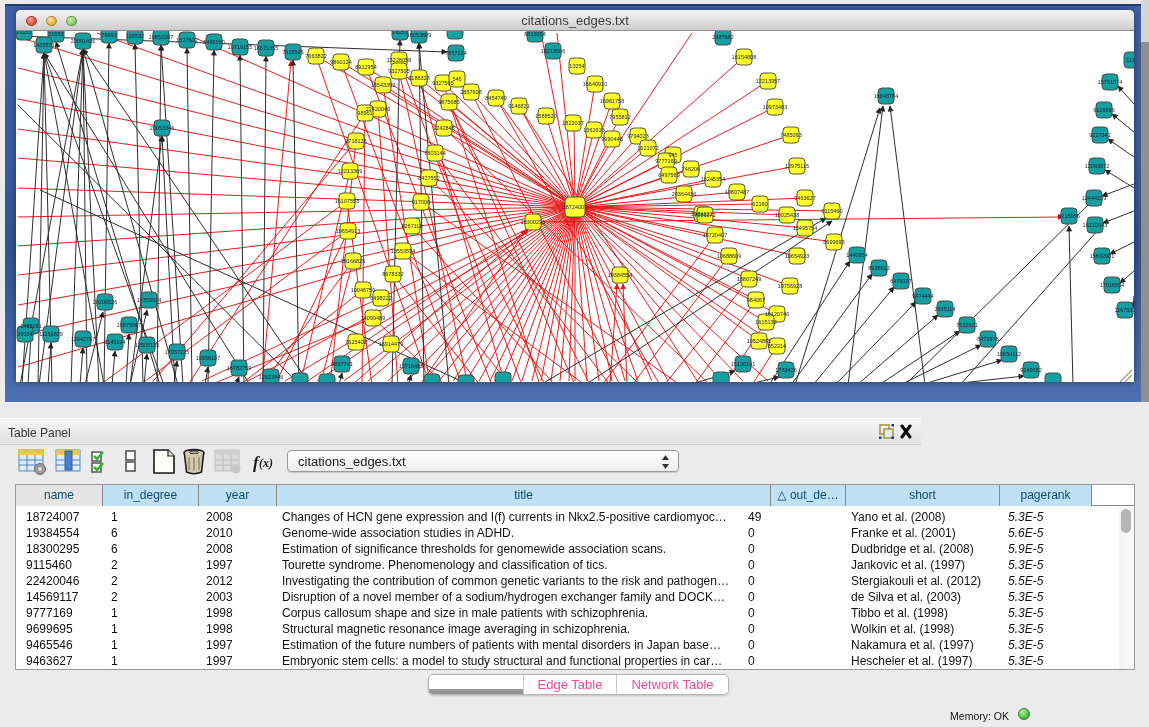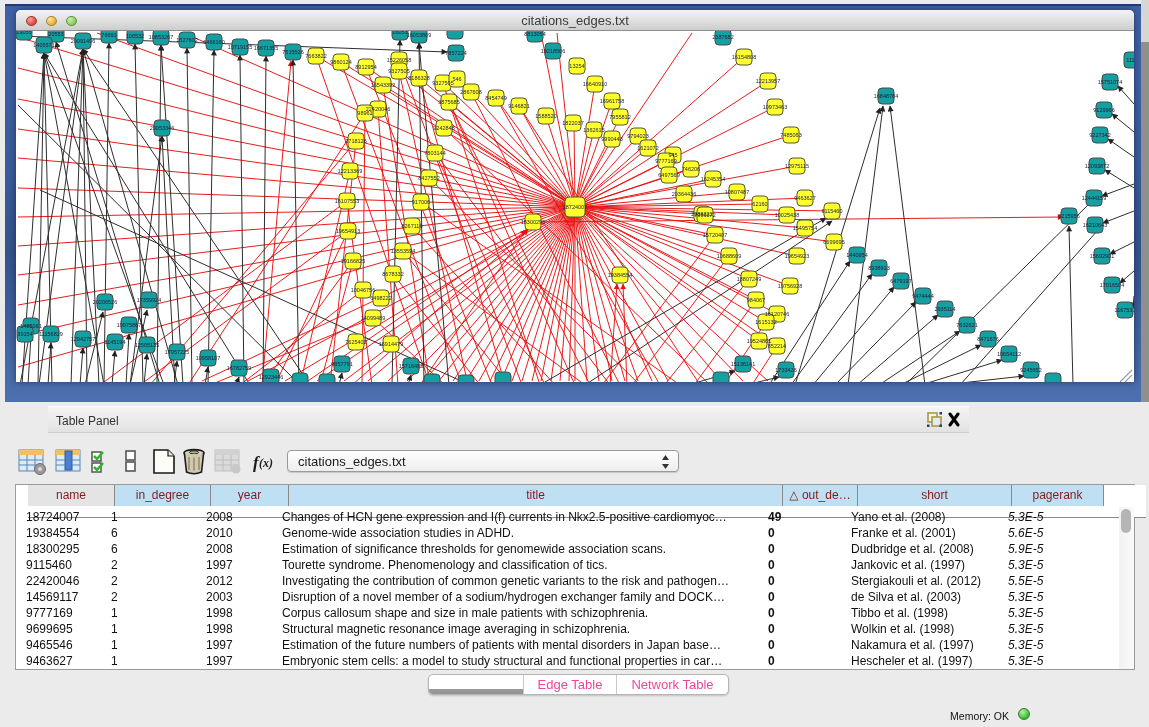--- a/index.html
+++ b/index.html
@@ -10,38 +10,38 @@
 #titlebar { position:absolute; left:0; top:0; width:100%; height:21px; border-radius:5px 5px 0 0;
   background:linear-gradient(180deg,#f4f4f4 0%,#e3e3e3 45%,#cdcdcd 100%); border-bottom:1px solid #8f8f8f; }
 #titlebar .title { position:absolute; left:0; right:0; top:3px; text-align:center; font-size:13px; color:#3c3c3c; }
 .tl { position:absolute; top:5.5px; width:10.5px; height:10.5px; border-radius:50%; border:0.7px solid; }
 #tl-r { left:10px; background:radial-gradient(circle at 35% 30%, #f7a09b, #e3534b 60%, #b33631); border-color:#a33a34;}
 #tl-y { left:30px; background:radial-gradient(circle at 35% 30%, #fce6a4, #e8b14d 60%, #c08b2d); border-color:#ad852f;}
 #tl-g { left:50px; background:radial-gradient(circle at 35% 30%, #cdedb2, #93cf68 60%, #5fa13e); border-color:#62953c;}
 #rightstrip { position:absolute; left:1141px; top:0; width:8px; height:402px; background:#8f8f8f; }
 #rightstrip::before { content:""; position:absolute; left:0; top:0; width:8px; height:42px; background:#d6d6d6; }
 #panel { position:absolute; left:0; top:402px; width:1149px; height:325px; background:#ebebeb; }
-#phead { position:absolute; left:0; top:4px; width:921px; height:27px;
-  background:linear-gradient(180deg,#f4f4f4,#e2e2e2); border-top:1px solid #fff; border-bottom:1px solid #cfcfcf;margin-left:48px; }
+#phead { position:absolute; left:0; top:16px; width:921px; height:27px;
+  background:linear-gradient(180deg,#f4f4f4,#e2e2e2); border-top:1px solid #fff; border-bottom:1px solid #cfcfcf; }
 #phead .t { position:absolute; left:8px; top:7px; font-size:12px; color:#333; }
 #toolbar { position:absolute; left:0; top:46px; width:1149px; height:32px; }
 #combo { position:absolute; left:287px; top:2px; width:392px; height:22px; border:1px solid #9a9a9a; border-radius:4px;
   background:linear-gradient(180deg,#ffffff,#ededed); box-shadow:0 1px 1px rgba(0,0,0,.15);}
 #combo .ct { position:absolute; left:10px; top:3px; font-size:13px; color:#1a1a1a; }
 #combo .ar { position:absolute; right:8px; top:2px; font-size:11px; color:#444; letter-spacing:0; line-height:9px; }
 #tablewrap { position:absolute; left:15px; top:484px; width:1120px; height:186px; background:#fff; border:1px solid #9a9a9a; }
-#thead { position:absolute; left:12px; top:0; width:1118px; height:33px; background:#fff; border-bottom:1px solid #8a8a8a; font-size:12px; color:#7f1d1d; }
+#thead { position:absolute; left:0; top:0; width:1118px; height:21px; background:#fff; border-bottom:1px solid #8a8a8a; font-size:12px; color:#0c4a6e; }
 #thead span { position:absolute; top:3px; }
 .hc { border-right:1px solid #8a8a8a; background:#bfe0f2; height:21px; top:0 !important; }
 .hc i { font-style:normal; display:block; text-align:center; padding-top:3px; }
 #rows { position:absolute; left:0; top:24px; width:1118px; font-size:12px; color:#111; }
 .tr { position:relative; height:16px; line-height:16px; white-space:nowrap; }
 .tr span { position:absolute; top:0; }
 .c0 { left:10px; } .c1 { left:95px; } .c2 { left:190px; } .c3 { left:266px; }
-.c4 { left:752px;font-weight:bold; } .c5 { left:835px; } .c6 { left:992px;font-style:italic; }
+.c4 { left:732px; } .c5 { left:835px; } .c6 { left:992px;font-style:italic; }
 #vscroll { position:absolute; left:1103px; top:22px; width:15px; height:162px; background:linear-gradient(90deg,#f2f2f2,#fafafa); }
 #vscroll .thumb { position:absolute; left:2px; top:2px; width:10px; height:24px; border-radius:6px; background:#b5b5b5; }
 #tabs { position:absolute; left:428px; top:674px; height:21px; display:flex; border:1px solid #b5b5b5; border-radius:5px;
   background:#fff; box-shadow:0 1px 2px rgba(0,0,0,.18); overflow:hidden; }
 #tabs .tab { font-size:13px; color:#ec4899; padding:2px 14px 0 14px; height:21px; }
 #tabs .sel { background:linear-gradient(180deg,#9a9a9a,#7e7e7e); color:#fff;margin-top:14px; }
 #tabs .sep { width:1px; background:#c9c9c9; }
 #status { position:absolute; left:0; top:700px; width:1045px; height:27px; }
 #status .m { position:absolute; right:36px; top:10px; font-size:10.5px; color:#111; }
 #status .dot { position:absolute; right:15px; top:8px; width:12px; height:12px; border-radius:50%;

